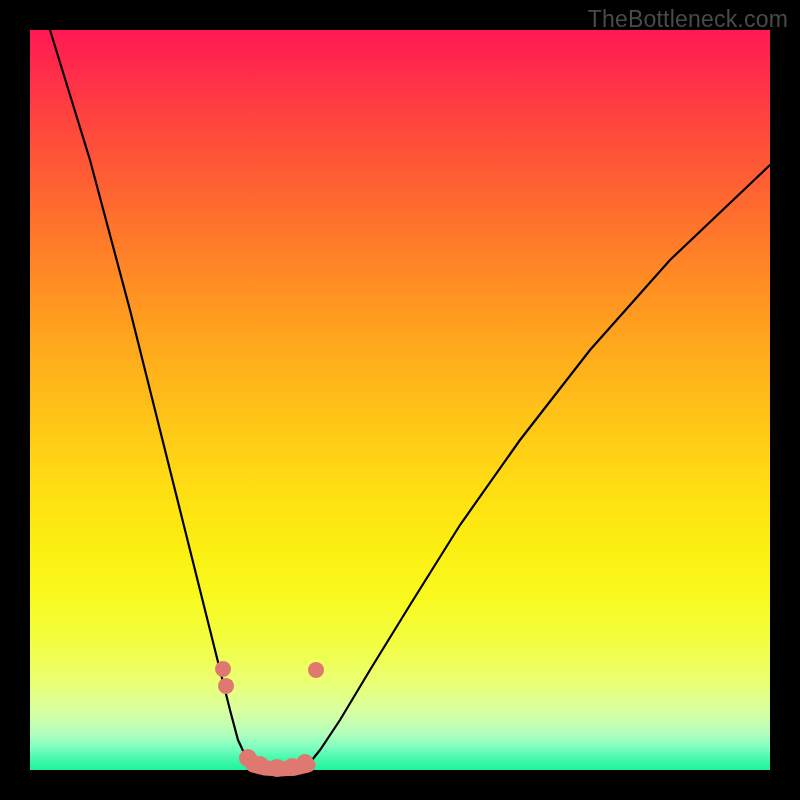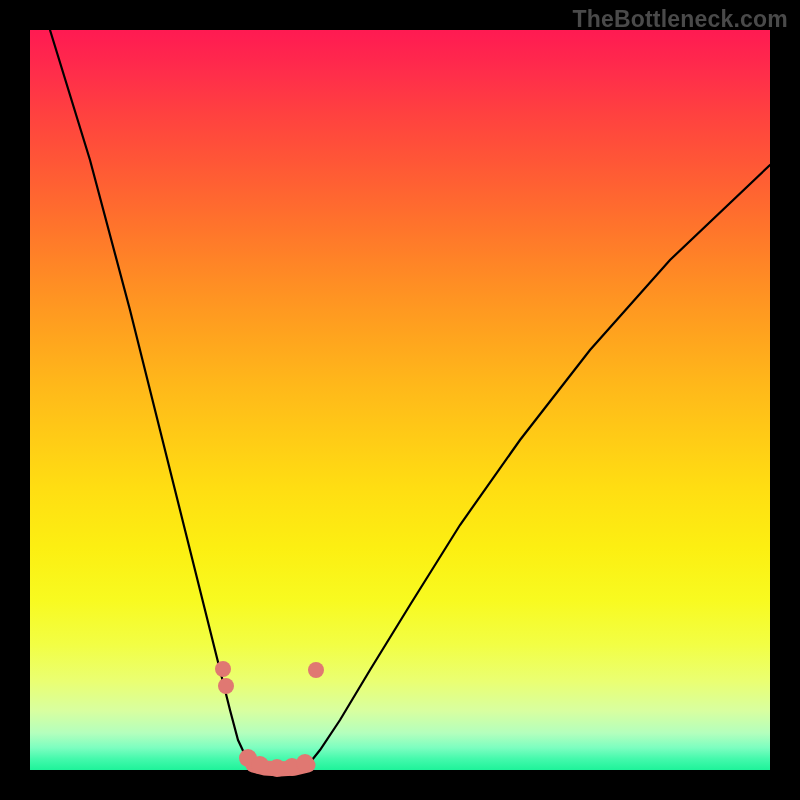--- a/index.html
+++ b/index.html
@@ -38,21 +38,21 @@
       #44f9ac 98.5%,
       #1ef39a 100%
     );
   }
   .watermark {
     position: absolute;
     top: 6px;
     right: 12px;
     color: #4a4a4a;
     font-size: 23px;
-    font-weight: 700;
+    font-weight: 400;
     letter-spacing: 0.2px;
     user-select: none;
   }
   svg.overlay {
     position: absolute;
     left: 30px;
     top: 30px;
     width: 740px;
     height: 740px;
     overflow: visible;

